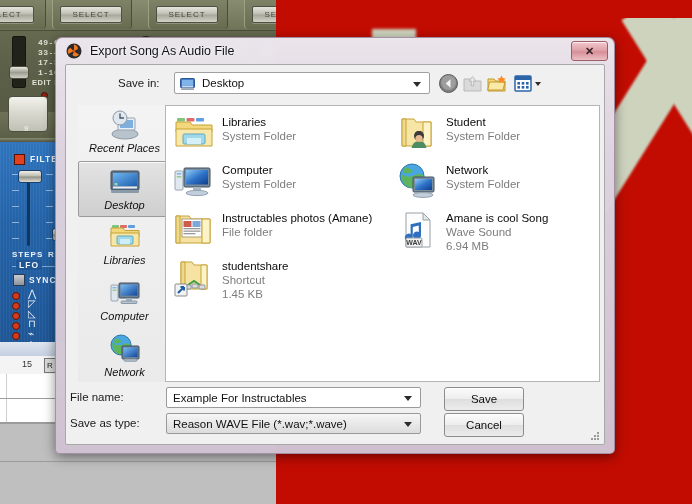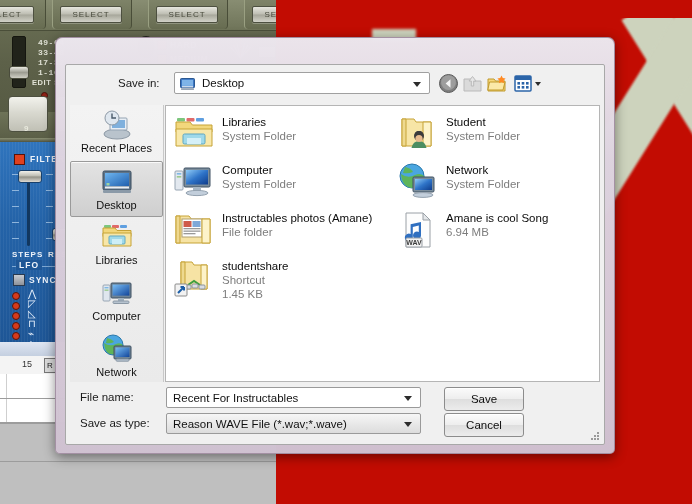--- a/index.html
+++ b/index.html
@@ -183,23 +183,24 @@
     display:flex;align-items:center;padding-left:5px;box-sizing:border-box;
   }
   #savein-combo .mini-monitor{width:15px;height:13px;position:relative;margin-right:7px;flex:0 0 15px;}
   #savein-text{font-size:11.5px;color:#111;}
   #savein-combo .caret{position:absolute;right:8px;top:9px;width:0;height:0;
     border-left:4px solid transparent;border-right:4px solid transparent;border-top:5px solid #2c2c2c;}
   .tb-btn{position:absolute;top:8px;width:21px;height:21px;}
 
   
   #places{
-    position:absolute;left:4px;top:40px;width:93px;bottom:62px;
+    position:absolute;left:12px;top:40px;width:93px;bottom:62px;
     background:linear-gradient(180deg,#f3f3f3,#eaeaea);
     border-right:1px solid #c8c8c8;
+    font-style:italic;
   }
   .place{
     position:relative;height:56px;display:flex;flex-direction:column;
     align-items:center;justify-content:flex-start;padding-top:4px;box-sizing:border-box;
   }
   .place.selected{
     background:linear-gradient(180deg,#e3e3e3,#cfcfcf);
     border:1px solid #9a9a9a;border-radius:2px;
     box-shadow:inset 0 1px 0 rgba(255,255,255,.8);
   }
@@ -216,21 +217,21 @@
   .fcol.c1{left:8px;}
   .fcol.c2{left:232px;}
   .fitem{position:relative;height:48px;display:flex;align-items:flex-start;}
   .fitem .f-ic{width:40px;height:40px;position:relative;flex:0 0 40px;margin-right:8px;}
   .fitem .f-txt{padding-top:1px;}
   .f-name{font-size:11.5px;color:#0b0b0b;line-height:14px;white-space:nowrap;}
   .f-sub{font-size:11.5px;color:#7d7d7d;line-height:14px;white-space:nowrap;}
 
   
   #fields{position:absolute;left:0;right:0;bottom:0;height:62px;}
-  .fld-label{position:absolute;font-size:11.5px;color:#1a1a1a;margin-left:10px;}
+  .fld-label{position:absolute;font-size:11.5px;color:#1a1a1a;}
   .fld-combo{
     position:absolute;height:21px;border:1px solid #9a9a9a;border-radius:2px;
     display:flex;align-items:center;padding-left:6px;box-sizing:border-box;
   }
   .fld-combo.white{background:#fff;}
   .fld-combo.grey{background:linear-gradient(180deg,#f6f6f6,#dcdcdc);}
   .fld-combo .txt{font-size:11.5px;color:#111;}
   .fld-combo .caret{position:absolute;right:8px;top:8px;width:0;height:0;
     border-left:4px solid transparent;border-right:4px solid transparent;border-top:5px solid #2c2c2c;}
   .dlg-btn{
@@ -388,20 +389,35 @@
     <div class="seq-lane-grey" style="top:49px;height:38px;"></div>
     <div class="hline" style="top:49px;"></div>
     <div class="hline" style="top:87px;"></div>
     <div class="seq-lane-grey" style="top:88px;height:42px;"></div>
   </div>
 </div>
 
 <div id="dialog">
   <div id="dialog-glass"></div>
 
+  <div id="titlebar">
+    <div id="title-icon">
+      <svg viewBox="0 0 32 32" width="16" height="16">
+        <circle cx="16" cy="16" r="15" fill="#2b2b2b"></circle>
+        <g fill="#f07a22">
+          <path d="M16 15 L16 3 C22 4 25 9 23 13 Z"></path>
+          <path d="M16 17 L26 23 C22 28 16 28 13 24 Z"></path>
+          <path d="M15 16 L5 22 C2 17 4 11 9 10 Z"></path>
+        </g>
+        <circle cx="16" cy="16" r="3" fill="#d94b14"></circle>
+      </svg>
+    </div>
+    <div id="title-text">Export Song As Audio File</div>
+    <div id="close-btn">✕</div>
+  </div>
 
   <div id="dialog-body">
 
     <div id="toolbar">
       <div id="savein-label">Save in:</div>
 
       <div id="savein-combo">
         <span class="mini-monitor">
           <svg viewBox="0 0 16 14" width="15" height="13">
             <rect x="0.5" y="0.5" width="15" height="10" rx="1" fill="#3b76c4" stroke="#1d4b87"></rect>
@@ -684,30 +700,31 @@
               <path d="M25 3 v7 h7 Z" fill="#e4e7ea" stroke="#9aa0a6"></path>
               <g fill="#2f6fc0">
                 <path d="M23 12 v13.5 a4 4 0 1 1 -2.2 -3.6 V15.4 l-6 1.6 v10.6 a4 4 0 1 1 -2.2 -3.6 V14.2 Z"></path>
               </g>
               <rect x="8" y="28" width="16" height="9" rx="1" fill="#f2f2f2" stroke="#9aa0a6"></rect>
               <text x="16" y="35" font-family="Liberation Sans, sans-serif" font-size="7" font-weight="bold" fill="#3b3b3b" text-anchor="middle">WAV</text>
             </svg>
           </span>
           <span class="f-txt">
             <div class="f-name">Amane is cool Song</div>
+            <div class="f-sub">Wave Sound</div>
             <div class="f-sub">6.94 MB</div>
           </span>
         </div>
       </div>
     </div>
 
     <div id="fields">
       <div class="fld-label" style="left:4px;top:9px;">File name:</div>
       <div class="fld-combo white" style="left:100px;top:5px;width:255px;">
-        <span class="txt">Recent For Instructables</span>
+        <span class="txt">Example For Instructables</span>
         <span class="caret"></span>
       </div>
 
       <div class="fld-label" style="left:4px;top:35px;">Save as type:</div>
       <div class="fld-combo grey" style="left:100px;top:31px;width:255px;">
         <span class="txt">Reason WAVE File (*.wav;*.wave)</span>
         <span class="caret"></span>
       </div>
 
       <div class="dlg-btn" style="left:378px;top:31px;">Cancel</div>

